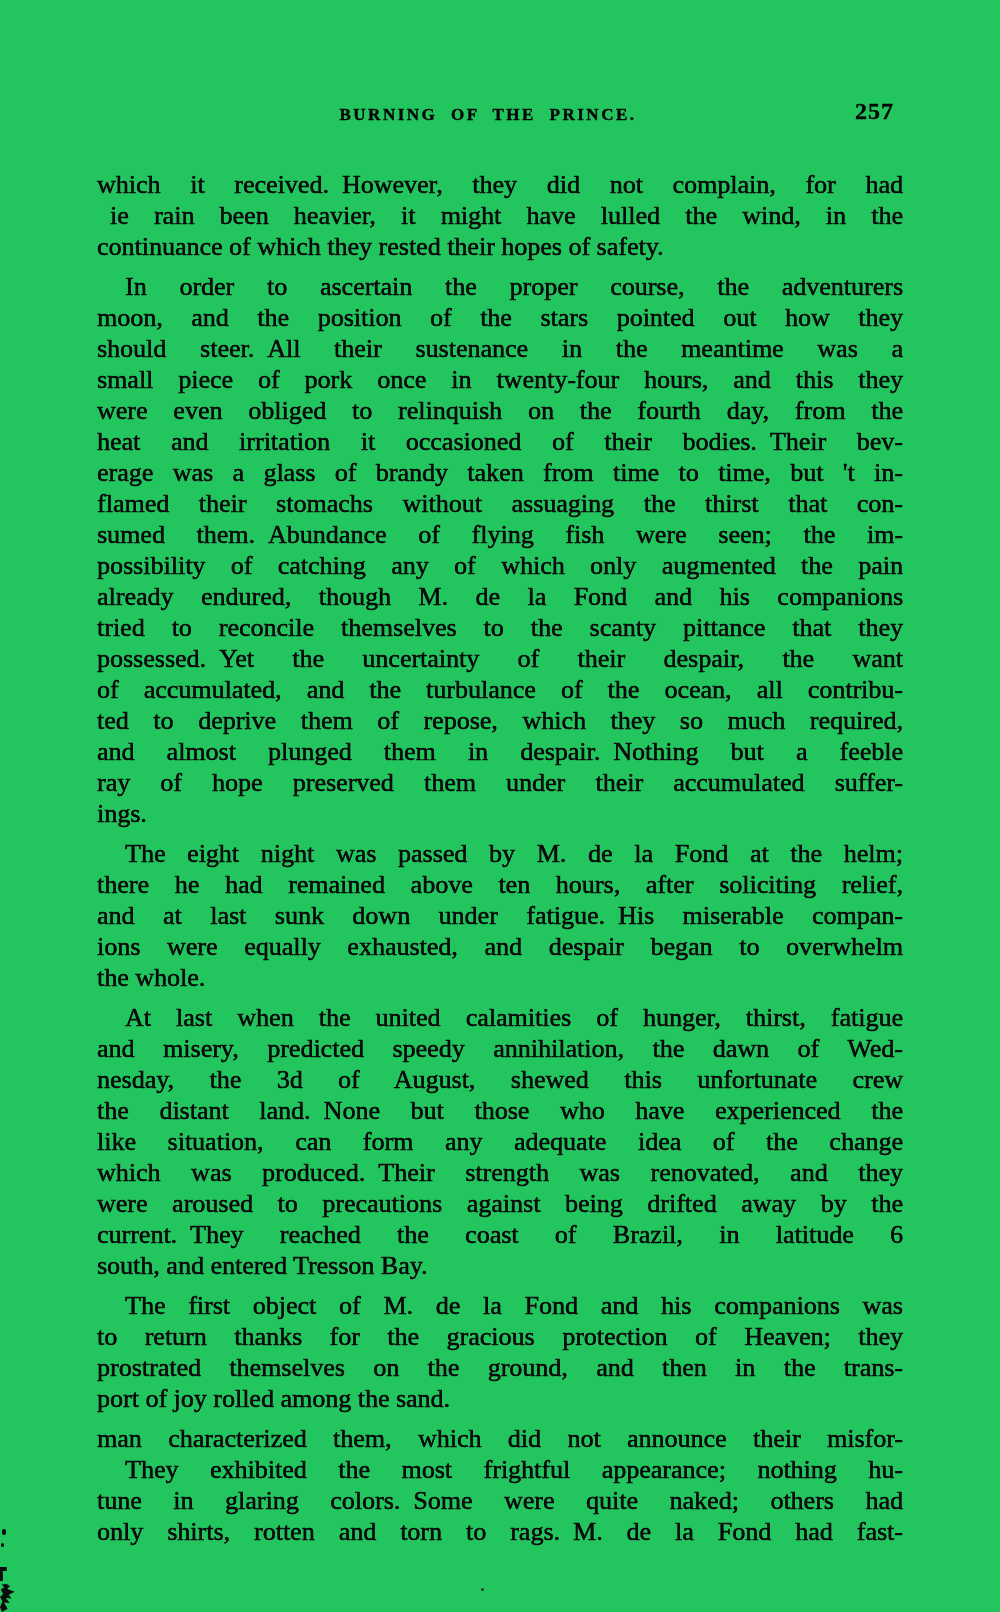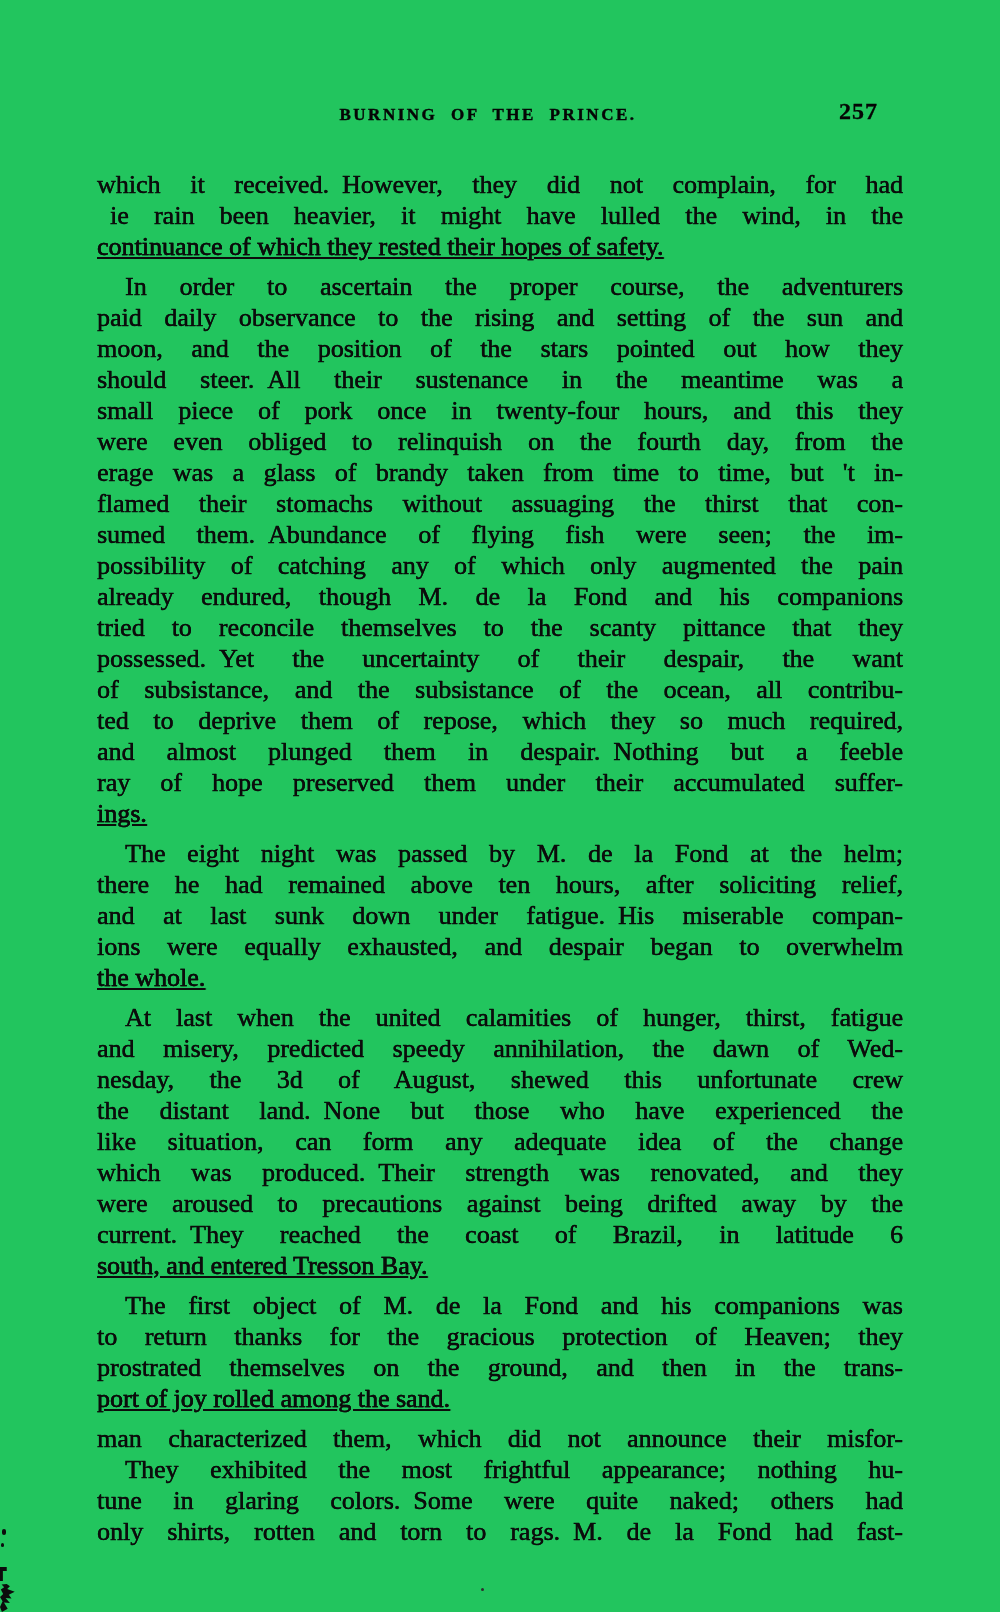--- a/index.html
+++ b/index.html
@@ -24,21 +24,21 @@
     text-align: center;
     font-size: 17px;
     font-weight: 700;
     letter-spacing: 2.5px;
     word-spacing: 7px;
     color: #050505;
     -webkit-text-stroke: 0.4px #050505;
   }
   .page-num {
     position: absolute;
-    top: 98px; right: 122px;
+    top: 98px; right: 106px;
     font-size: 24px;
     font-weight: 700;
     letter-spacing: 1px;
     color: #050505;
     text-align: right;
     -webkit-text-stroke: 0.3px #050505;
   }
   
   .text-body {
     position: absolute;
@@ -51,21 +51,21 @@
   }
   .paragraph { margin: 9px; padding: 0; }
   .line {
     height: 31px;
     text-align: justify;
     text-align-last: justify;
     text-justify: inter-word;
     overflow: visible;
   }
   .line.indent { padding-left: 28px; }
-  .line.no-justify { text-align-last: left; text-decoration: underline; }
+  .line.no-justify { text-align-last: left; }
   
   .ink { position: absolute; background: #0c0c0c; }
   .ink.dot1 { left: 2px;  top: 1529px; width: 4px;  height: 6px;  border-radius: 2px; }
   .ink.dot2 { left: 1px;  top: 1543px; width: 3px;  height: 4px;  border-radius: 2px; }
   .ink.hook {
     left: 0px; top: 1567px; width: 9px; height: 14px;
     clip-path: polygon(0 0, 75% 0, 75% 28%, 32% 28%, 32% 100%, 0 100%);
   }
   .ink.blob {
     left: 0px; top: 1584px; width: 16px; height: 28px;
@@ -84,33 +84,33 @@
   </div>
 
   <div class="text-body" id="text-body">
       <div class="paragraph">
         <div class="line">which it received. However, they did not complain, for had</div>
         <div class="line"> ie rain been heavier, it might have lulled the wind, in the</div>
         <div class="line no-justify">continuance of which they rested their hopes of safety.</div>
       </div>
       <div class="paragraph">
         <div class="line indent">In order to ascertain the proper course, the adventurers</div>
-        <div class="line">paid daily observance to the rising and setting of the sun and</div>
         <div class="line">moon, and the position of the stars pointed out how they</div>
         <div class="line">should steer. All their sustenance in the meantime was a</div>
         <div class="line">small piece of pork once in twenty-four hours, and this they</div>
         <div class="line">were even obliged to relinquish on the fourth day, from the</div>
+        <div class="line">heat and irritation it occasioned of their bodies. Their bev-</div>
         <div class="line">erage was a glass of brandy taken from time to time, but 't in-</div>
         <div class="line">flamed their stomachs without assuaging the thirst that con-</div>
         <div class="line">sumed them. Abundance of flying fish were seen; the im-</div>
         <div class="line">possibility of catching any of which only augmented the pain</div>
         <div class="line">already endured, though M. de la Fond and his companions</div>
         <div class="line">tried to reconcile themselves to the scanty pittance that they</div>
         <div class="line">possessed. Yet the uncertainty of their despair, the want</div>
-        <div class="line">of subsistance, and the subsistance of the ocean, all contribu-</div>
+        <div class="line">of accumulated, and the turbulance of the ocean, all contribu-</div>
         <div class="line">ted to deprive them of repose, which they so much required,</div>
         <div class="line">and almost plunged them in despair. Nothing but a feeble</div>
         <div class="line">ray of hope preserved them under their accumulated suffer-</div>
         <div class="line no-justify">ings.</div>
       </div>
       <div class="paragraph">
         <div class="line indent">The eight night was passed by M. de la Fond at the helm;</div>
         <div class="line">there he had remained above ten hours, after soliciting relief,</div>
         <div class="line">and at last sunk down under fatigue. His miserable compan-</div>
         <div class="line">ions were equally exhausted, and despair began to overwhelm</div>

